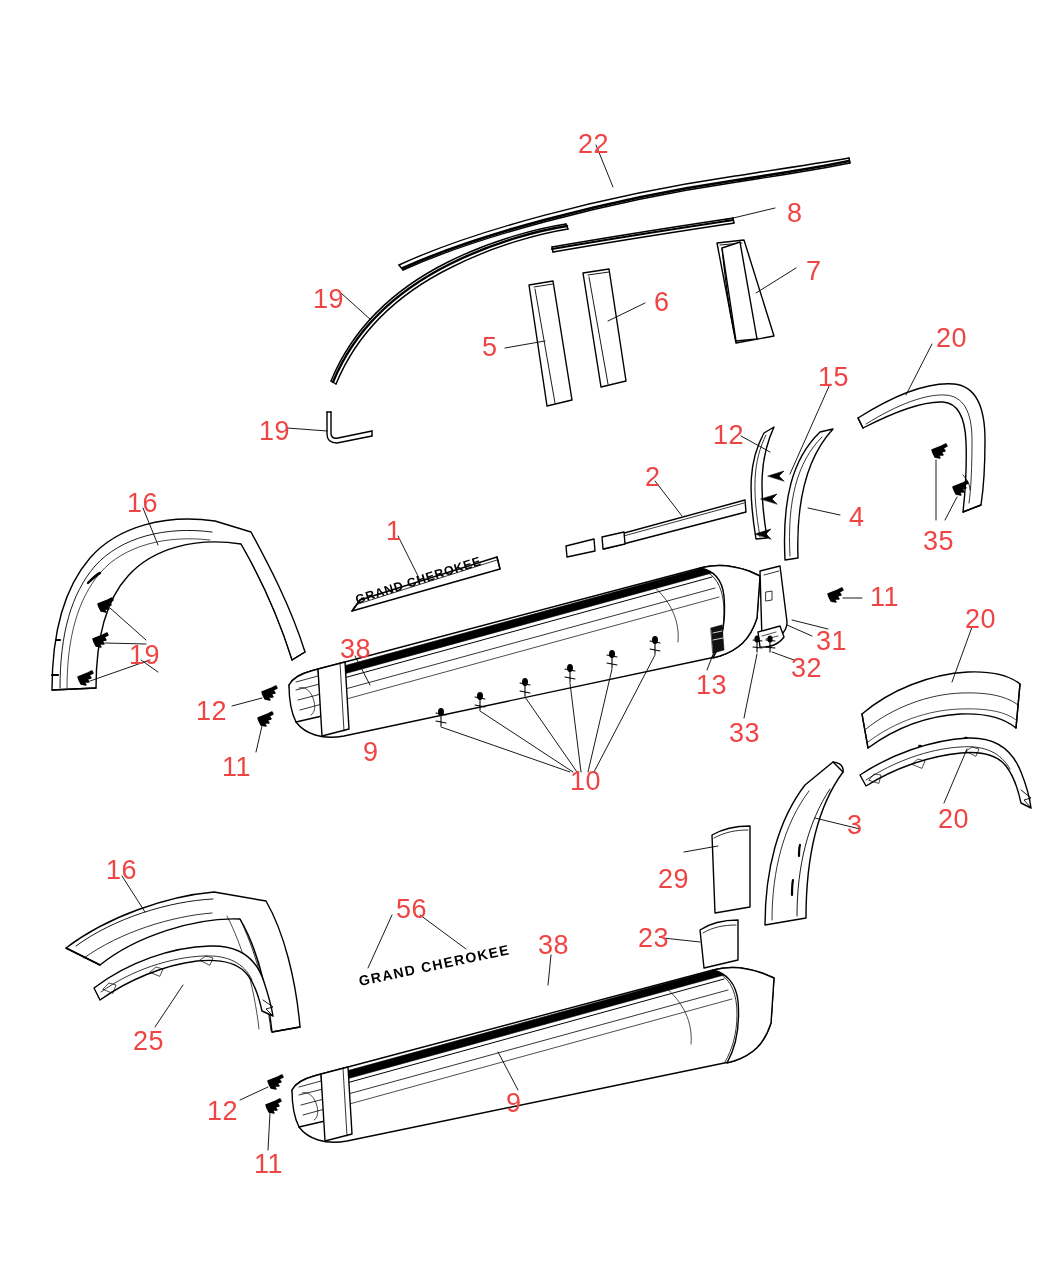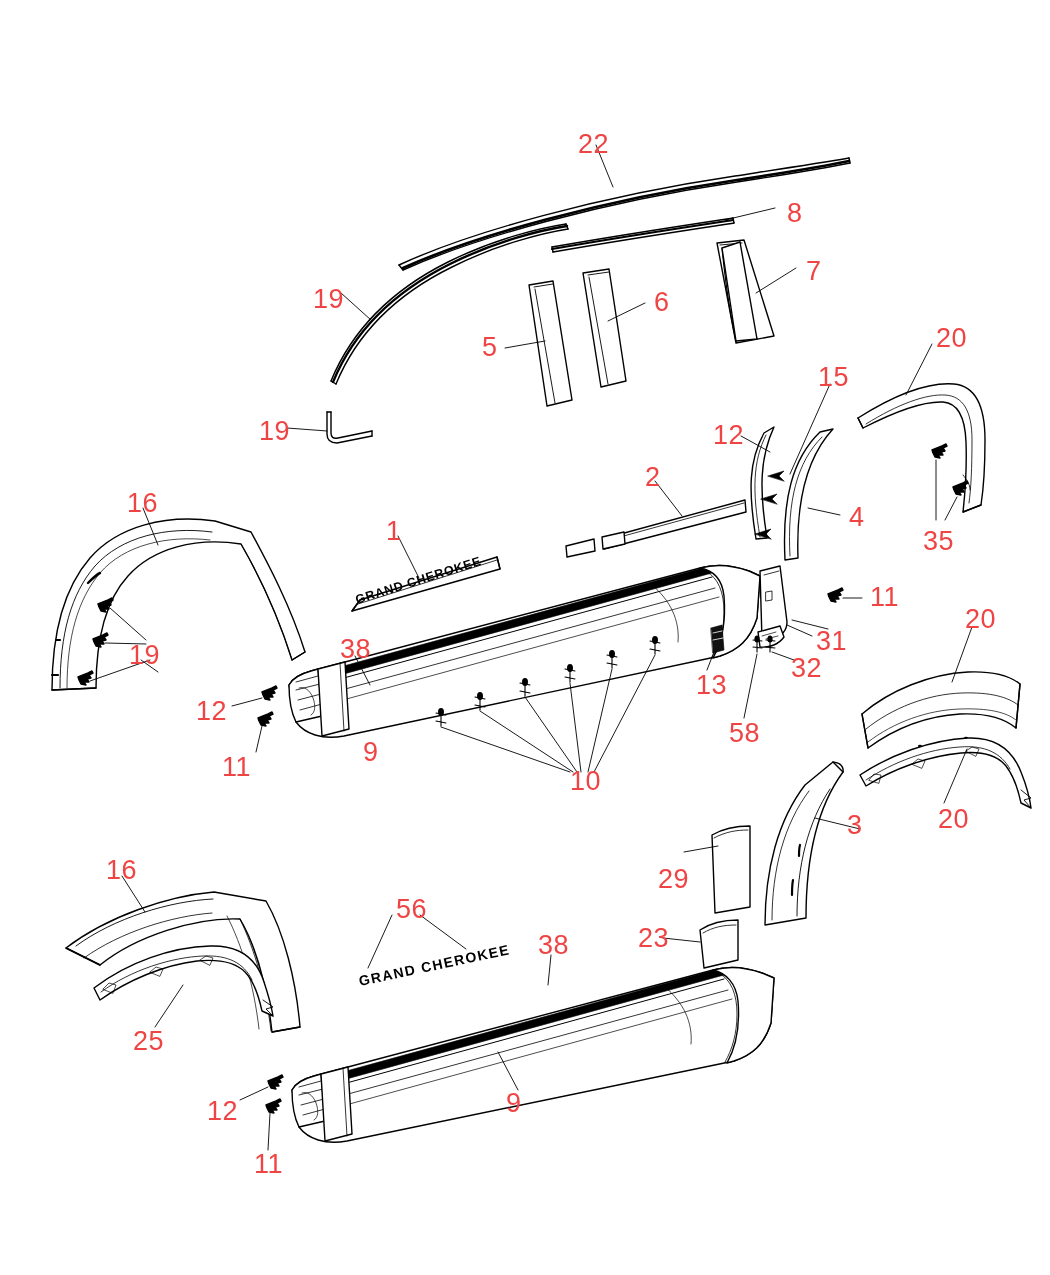--- a/index.html
+++ b/index.html
@@ -386,21 +386,21 @@
   <div class="lbl" style="left:923px;top:528px">35</div>
   <div class="lbl" style="left:870px;top:584px">11</div>
   <div class="lbl" style="left:816px;top:628px">31</div>
   <div class="lbl" style="left:965px;top:606px">20</div>
   <div class="lbl" style="left:129px;top:642px">19</div>
   <div class="lbl" style="left:340px;top:636px">38</div>
   <div class="lbl" style="left:791px;top:655px">32</div>
   <div class="lbl" style="left:696px;top:672px">13</div>
   <div class="lbl" style="left:196px;top:698px">12</div>
   <div class="lbl" style="left:363px;top:739px">9</div>
-  <div class="lbl" style="left:729px;top:720px">58</div>
+  <div class="lbl" style="left:729px;top:720px">33</div>
   <div class="lbl" style="left:222px;top:754px">11</div>
   <div class="lbl" style="left:570px;top:768px">10</div>
   <div class="lbl" style="left:847px;top:812px">3</div>
   <div class="lbl" style="left:938px;top:806px">20</div>
   <div class="lbl" style="left:658px;top:866px">29</div>
   <div class="lbl" style="left:106px;top:857px">16</div>
   <div class="lbl" style="left:396px;top:896px">56</div>
   <div class="lbl" style="left:638px;top:925px">23</div>
   <div class="lbl" style="left:538px;top:932px">38</div>
   <div class="lbl" style="left:133px;top:1028px">25</div>

